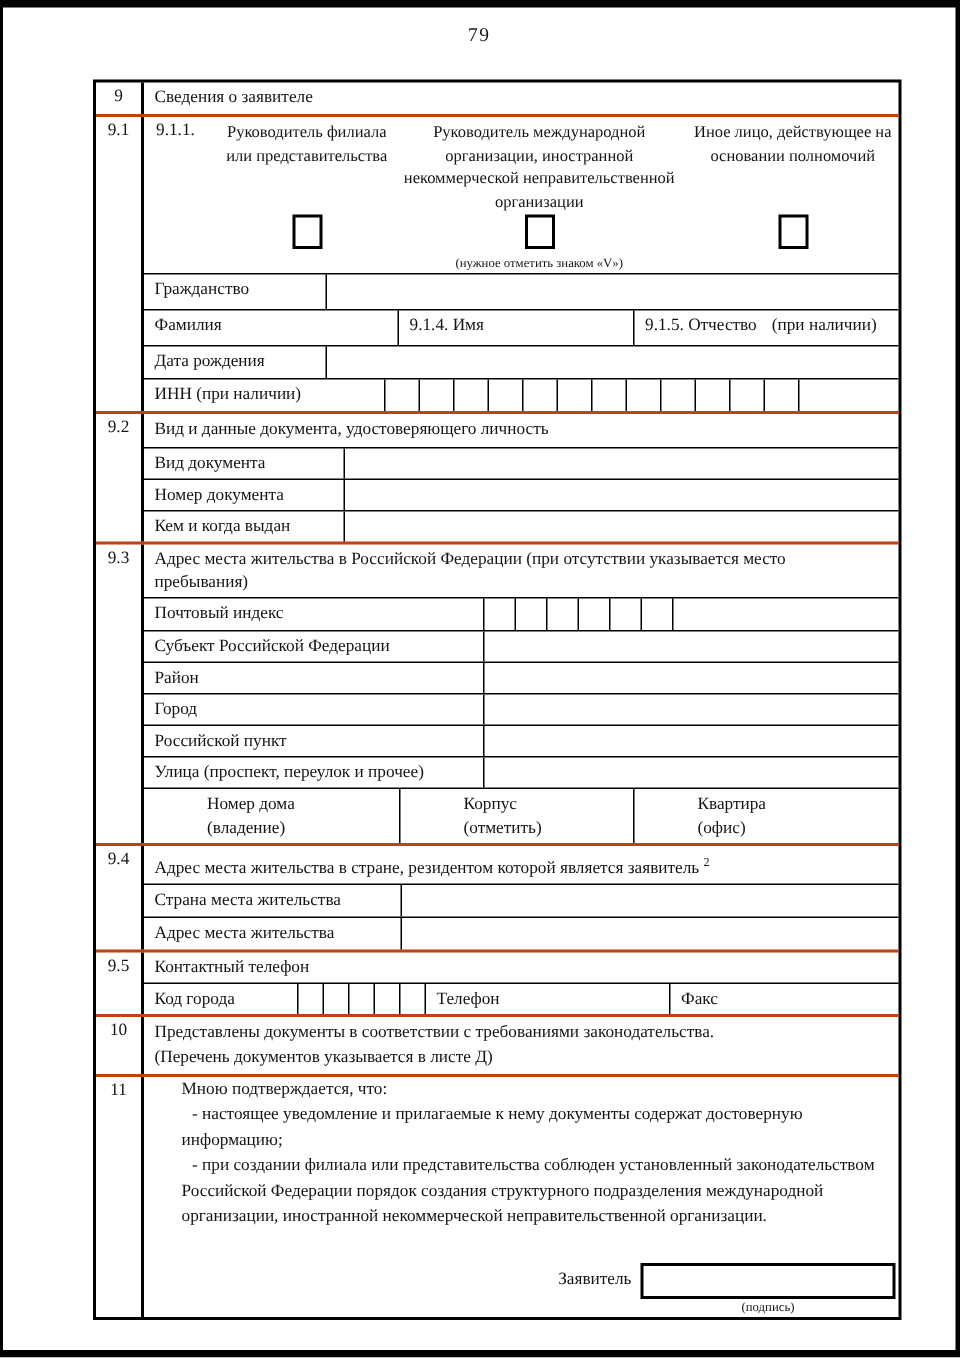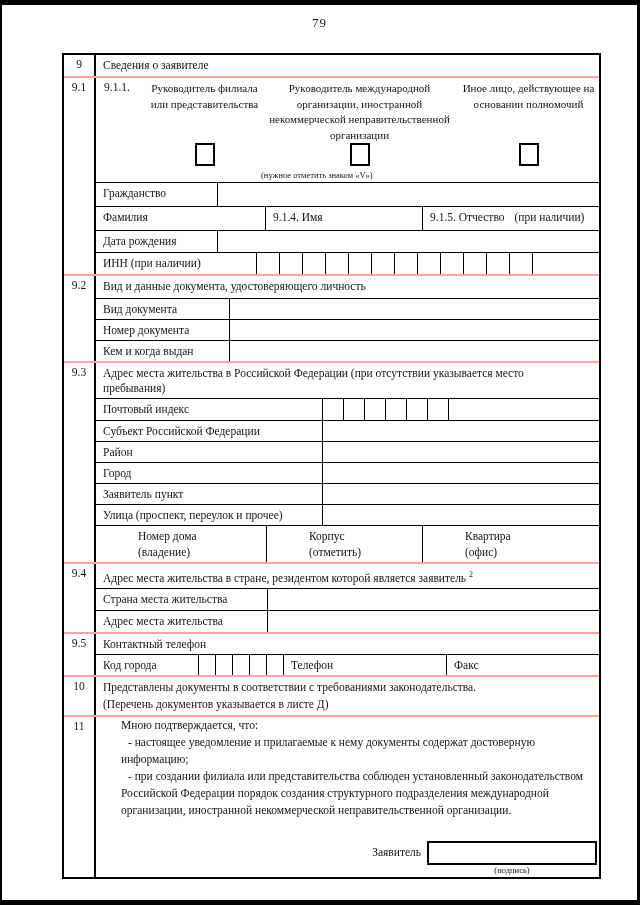--- a/index.html
+++ b/index.html
@@ -26,21 +26,21 @@
     padding-top:10px;
     letter-spacing:1px;
   }
   .form-table {
     position:absolute;
     left:60px; top:48px;
     width:539px;
     border:2px solid #000;
     background:#fff;
   }
-  .mrow { display:flex; border-top:2px solid #fca5a5; align-items:stretch; }
+  .mrow { display:flex; border-top:2px solid #c2410c; align-items:stretch; }
   .mrow:first-child { border-top:none; }
   .numcol {
     flex:0 0 32px; width:32px;
     border-right:2px solid #000;
     text-align:center;
     font-size:11.5px;
     padding-top:3px;
   }
   .ccol { flex:1; min-width:0; display:flex; flex-direction:column; }
   .sect-title { font-size:11.5px; padding:3px 6px 2px 7px; line-height:15px; }
@@ -89,21 +89,21 @@
   .oc1 { flex:0 0 113px; }
   .oc1 .t { max-width:108px; }
   .oc2 { flex:0 0 197px; }
   .oc2 .t { max-width:190px; }
   .oc3 { flex:1; }
   .oc3 .t { max-width:162px; }
   .opt-checks { display:flex; min-height:26px; }
   .chkcell { display:flex; justify-content:center; align-items:flex-start; }
   .chk { width:20px; height:23px; border:2px solid #000; background:#fff; }
   .opt-hint { display:flex; min-height:12px; margin-top:1px; }
-  .hint-text { flex:0 0 197px; font-size:8.5px; line-height:10px; }
+  .hint-text { flex:0 0 197px; font-size:8.5px; text-align:center; line-height:10px; }
   .sp52 { flex:0 0 52px; } .sp113 { flex:0 0 113px; }
 
   .two-line { line-height:16px; padding-top:2px;padding-left:42px; }
   .subnote { margin-left:10px; }
   sup { font-size:8px; vertical-align:super; }
 
   .maxw470 { max-width:478px; }
 
   
   .plain-text { font-size:11.5px; line-height:17px; padding:2px 2px 2px 7px; }
@@ -248,21 +248,21 @@
         </div>
         <div class="srow h20">
           <div class="lbl w227">Район</div>
           <div class="fill"></div>
         </div>
         <div class="srow h20">
           <div class="lbl w227">Город</div>
           <div class="fill"></div>
         </div>
         <div class="srow h20">
-          <div class="lbl w227">Заявитель пункт</div>
+          <div class="lbl w227">Российской пункт</div>
           <div class="fill"></div>
         </div>
         <div class="srow h20">
           <div class="lbl w227">Улица (проспект, переулок и прочее)</div>
           <div class="fill"></div>
         </div>
         <div class="srow h36">
           <div class="lbl w171 two-line">
             <span>Номер дома</span><br>
             <span>(владение)</span>

